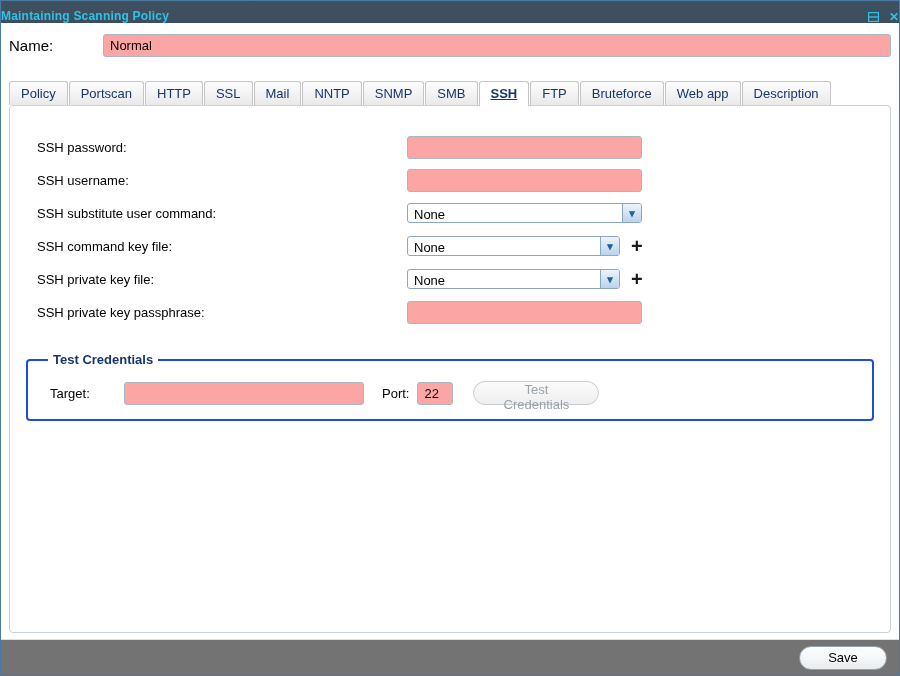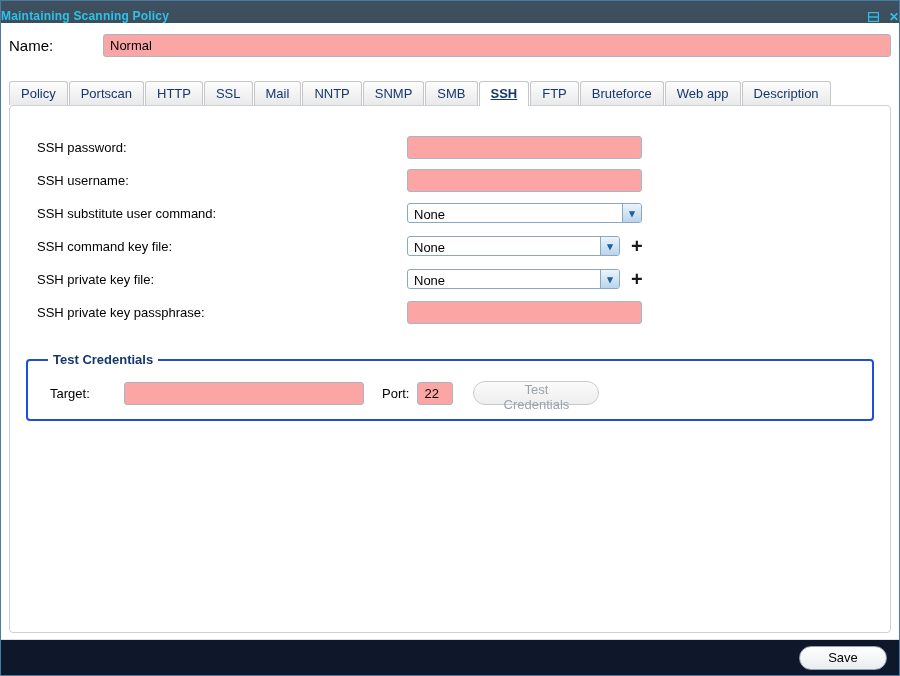--- a/index.html
+++ b/index.html
@@ -124,21 +124,21 @@
     border-color:#c6ccd2; color:#9aa2aa;
     background:linear-gradient(#fbfbfb,#eeeeee);
     cursor:default;
   }
   .tc-row .btn-pill { margin-left:20px; width:126px; }
   
   .footer {
     flex:0 0 36px; margin:6px -8px 0 -8px;
     border-top:1px solid #e0e0e0;
     display:flex; align-items:center; justify-content:flex-end;
-    padding:0 12px; background:#0f172a;
+    padding:0 12px; background:#737373;
   }
   .footer .btn-pill { width:88px; }
 </style>
 </head>
 <body>
 
 <div class="dialog">
 
   <div class="titlebar">
     <span class="title">Maintaining Scanning Policy</span>

